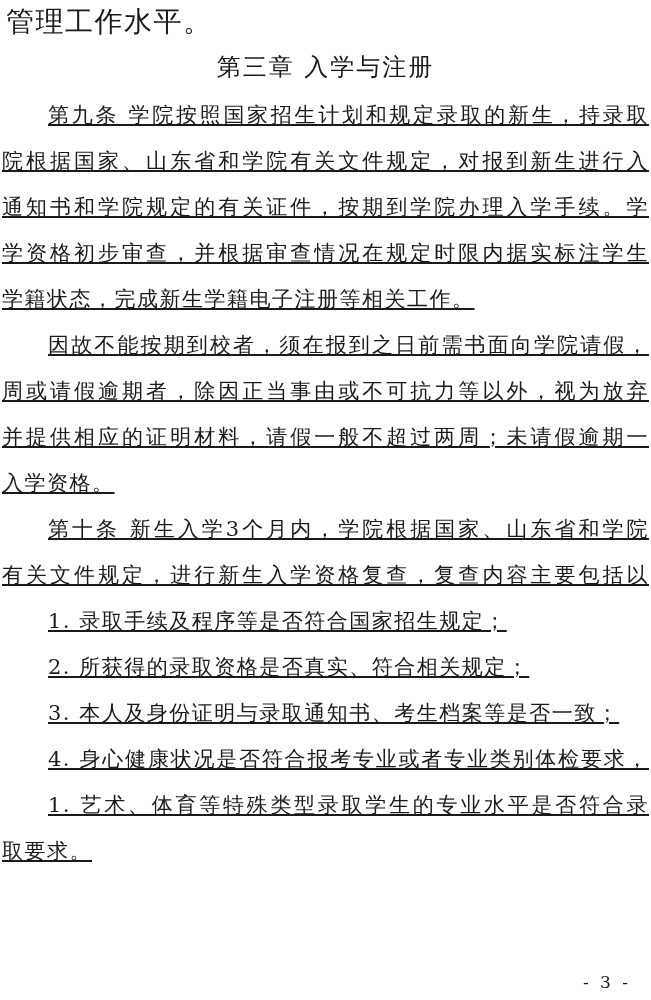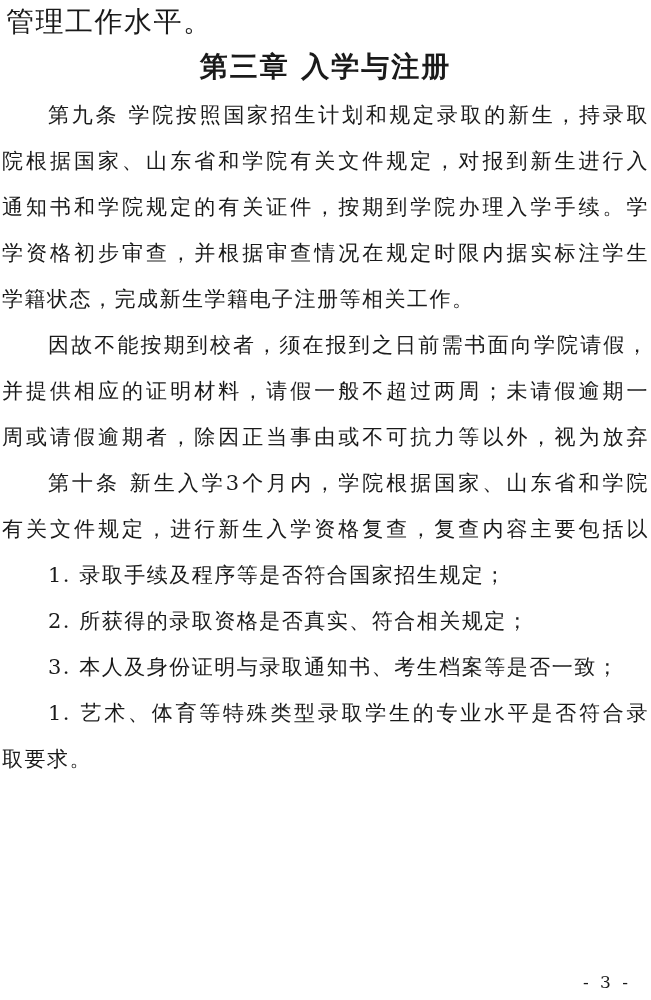--- a/index.html
+++ b/index.html
@@ -23,34 +23,35 @@
   }
   .cont-line {
     font-size: 28px;
     letter-spacing: 1.5px;
     height: 42px;
     line-height: 36px;
     padding-left: 4px;
     white-space: nowrap;
   }
   .heading {
-    font-size: 28px;
-    font-weight: bold;
+    font-size: 24px;
+    font-weight: normal;
     text-align: center;
     height: 46px;
     line-height: 42px;
     margin: 0;
     letter-spacing: 2px;
   }
   #body-lines .line {
     font-size: 21px;
     letter-spacing: 1.5px;
     height: 46px;
     line-height: 46px;
     white-space: nowrap;
+    text-decoration: underline;
   }
   #body-lines .line.indent {
     padding-left: 46px;
   }
   #body-lines .line.fill {
     white-space: normal;
     text-align: justify;
     text-align-last: justify;
   }
   .footer-pagenum {
@@ -70,25 +71,27 @@
 
   <h2 class="heading">第三章 入学与注册</h2>
 
   <div id="body-lines">
       <div class="line indent fill">第九条 学院按照国家招生计划和规定录取的新生，持录取</div>
       <div class="line fill">院根据国家、山东省和学院有关文件规定，对报到新生进行入</div>
       <div class="line fill">通知书和学院规定的有关证件，按期到学院办理入学手续。学</div>
       <div class="line fill">学资格初步审查，并根据审查情况在规定时限内据实标注学生</div>
       <div class="line">学籍状态，完成新生学籍电子注册等相关工作。</div>
       <div class="line indent fill">因故不能按期到校者，须在报到之日前需书面向学院请假，</div>
+      <div class="line fill">周或请假逾期者，除因正当事由或不可抗力等以外，视为放弃</div>
       <div class="line fill">并提供相应的证明材料，请假一般不超过两周；未请假逾期一</div>
-      <div class="line fill">周或请假逾期者，除因正当事由或不可抗力等以外，视为放弃</div>
+      <div class="line">入学资格。</div>
       <div class="line indent fill">第十条 新生入学3个月内，学院根据国家、山东省和学院</div>
       <div class="line fill">有关文件规定，进行新生入学资格复查，复查内容主要包括以</div>
       <div class="line indent">1. 录取手续及程序等是否符合国家招生规定；</div>
       <div class="line indent">2. 所获得的录取资格是否真实、符合相关规定；</div>
       <div class="line indent">3. 本人及身份证明与录取通知书、考生档案等是否一致；</div>
+      <div class="line indent fill">4. 身心健康状况是否符合报考专业或者专业类别体检要求，</div>
       <div class="line indent fill">1. 艺术、体育等特殊类型录取学生的专业水平是否符合录</div>
       <div class="line">取要求。</div>
     </div>
 
   <div class="footer-pagenum">- 3 -</div>
 </div>
 
 </body></html>

